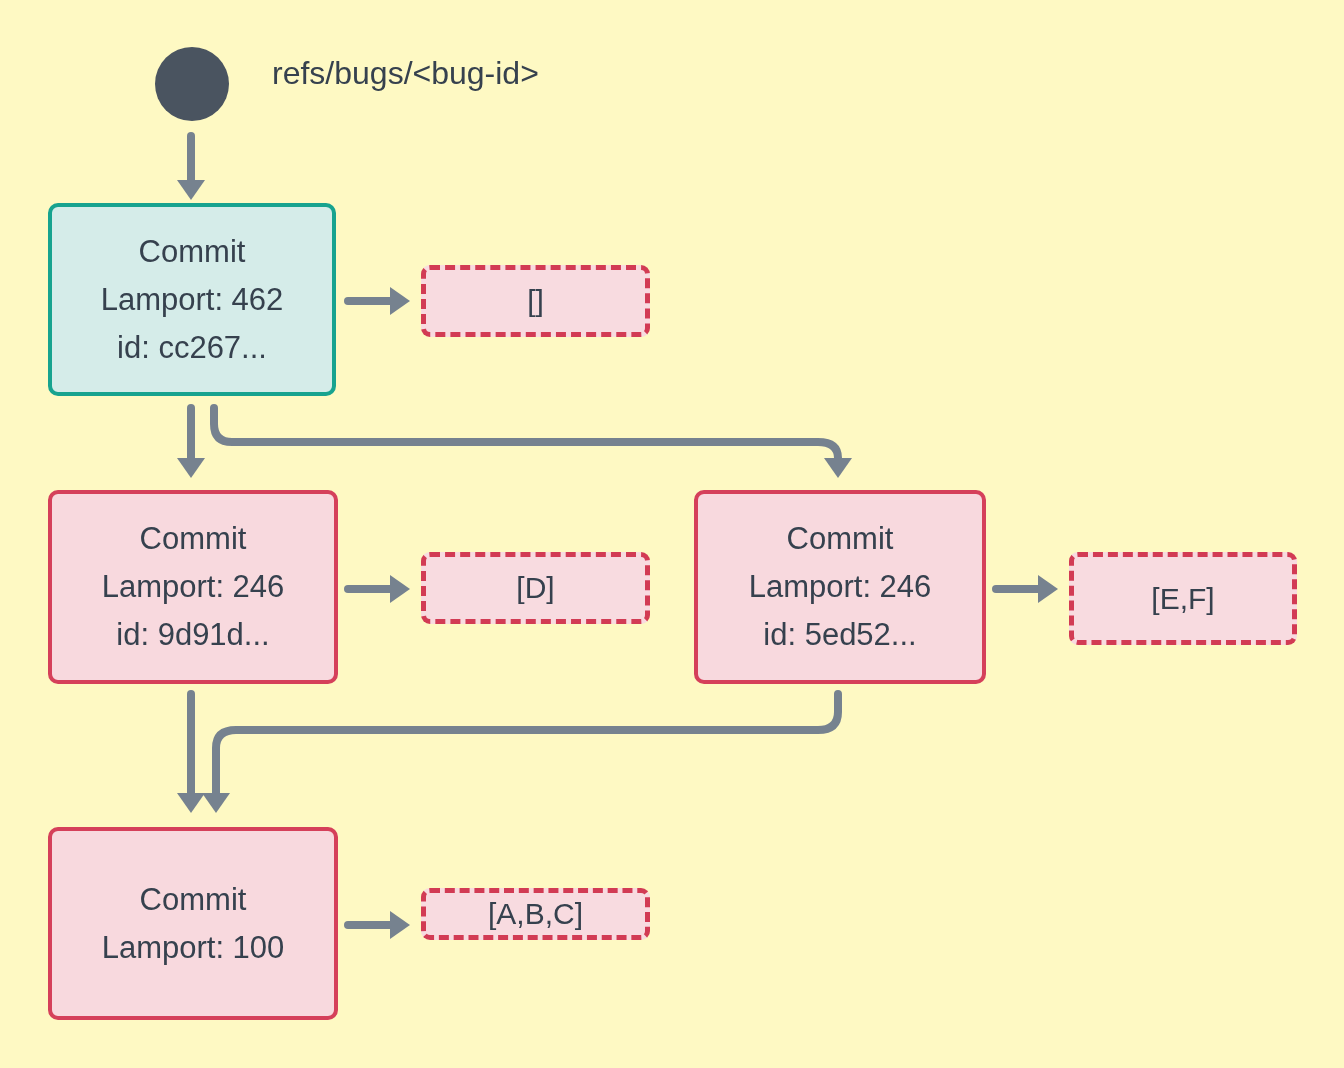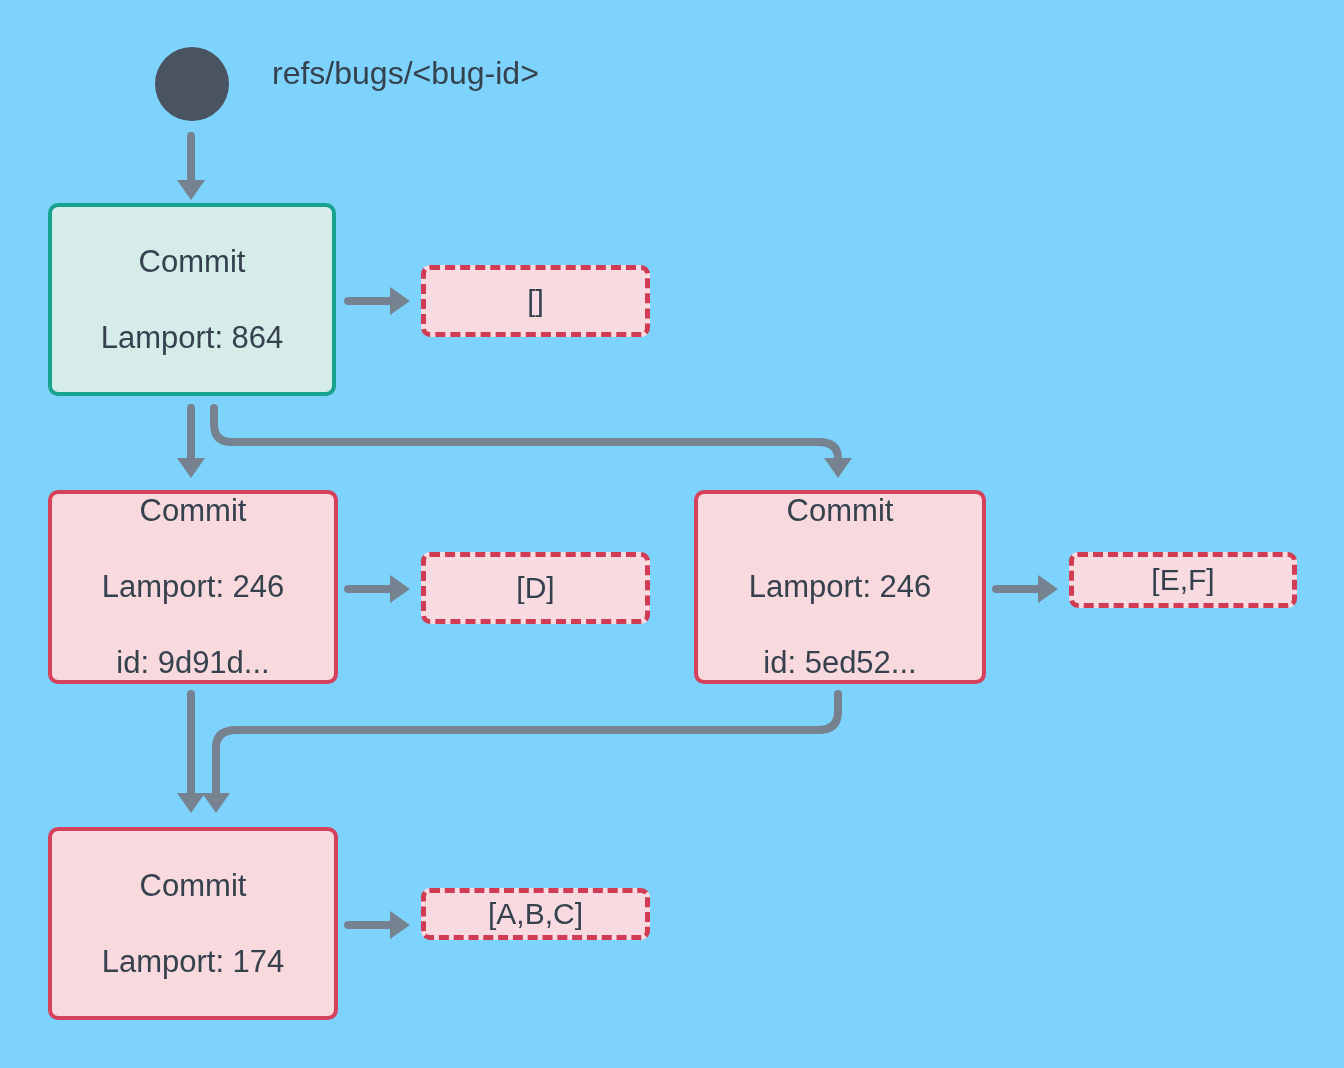--- a/index.html
+++ b/index.html
@@ -4,21 +4,21 @@
 <style>
   html,body{margin:0;padding:0;}
   body{
     background:#EEF2F6;
     font-family:"Liberation Sans", sans-serif;
     color:#36414E;
   }
   .canvas{
     position:relative;
     width:1344px;height:1068px;
-    background:#7dd3fc;
+    background:#fef9c3;
     overflow:hidden;
   }
   .arrow-layer{
     position:absolute;left:0;top:0;width:1344px;height:1068px;
   }
   .arrow-layer path.shaft{
     fill:none;stroke:#76828F;stroke-width:8;stroke-linecap:round;
   }
   .arrow-layer path.head{
     fill:#76828F;stroke:none;
@@ -39,21 +39,21 @@
     font-size:33px;line-height:40px;font-weight:bold;
     white-space:nowrap;
   }
   .commit-box{
     position:absolute;
     box-sizing:border-box;
     border-radius:10px;
     display:flex;flex-direction:column;
     align-items:center;justify-content:center;
     text-align:center;
-    font-size:31px;line-height:48px;gap:28px;
+    font-size:31px;line-height:48px;
   }
   .commit-box.teal{
     background:#D5ECE9;
     border:4px solid #17A38F;
   }
   .commit-box.pink{
     background:#F8D9DE;
     border:4px solid #D5405A;
   }
   .commit-root{left:48px;top:203px;width:288px;height:193px;}
@@ -64,21 +64,21 @@
     position:absolute;
     box-sizing:border-box;
     border-radius:9px;
     background:#F8DBE0;
     border:5px dashed #D23B54;
     display:flex;align-items:center;justify-content:center;
     font-size:30px;
   }
   .payload-root{left:421px;top:265px;width:229px;height:72px;}
   .payload-left{left:421px;top:552px;width:229px;height:72px;}
-  .payload-right{left:1069px;top:552px;width:228px;height:56px;}
+  .payload-right{left:1069px;top:552px;width:228px;height:93px;}
   .payload-bottom{left:421px;top:888px;width:229px;height:52px;}
 </style>
 </head>
 <body>
 
 <div class="canvas">
 
   <svg class="arrow-layer" width="1344" height="1068" viewBox="0 0 1344 1068" xmlns="http://www.w3.org/2000/svg">
 
     <g>
@@ -125,21 +125,22 @@
       <path class="shaft" d="M348,925 H390"></path>
       <path class="head" d="M390,911 L390,939 L410,925 Z"></path>
     </g>
   </svg>
 
   <div class="ref-circle"></div>
   <div class="ref-label">refs/bugs/&lt;bug-id&gt;</div>
 
   <div class="commit-box teal commit-root">
     <div>Commit</div>
-    <div>Lamport: 864</div>
+    <div>Lamport: 462</div>
+    <div>id: cc267...</div>
   </div>
   <div class="payload-box payload-root">
     <span>[]</span>
   </div>
 
   <div class="commit-box pink commit-left">
     <div>Commit</div>
     <div>Lamport: 246</div>
     <div>id: 9d91d...</div>
   </div>
@@ -151,19 +152,19 @@
     <div>Commit</div>
     <div>Lamport: 246</div>
     <div>id: 5ed52...</div>
   </div>
   <div class="payload-box payload-right">
     <span>[E,F]</span>
   </div>
 
   <div class="commit-box pink commit-bottom">
     <div>Commit</div>
-    <div>Lamport: 174</div>
+    <div>Lamport: 100</div>
   </div>
   <div class="payload-box payload-bottom">
     <span>[A,B,C]</span>
   </div>
 
 </div>
 
 </body></html>

